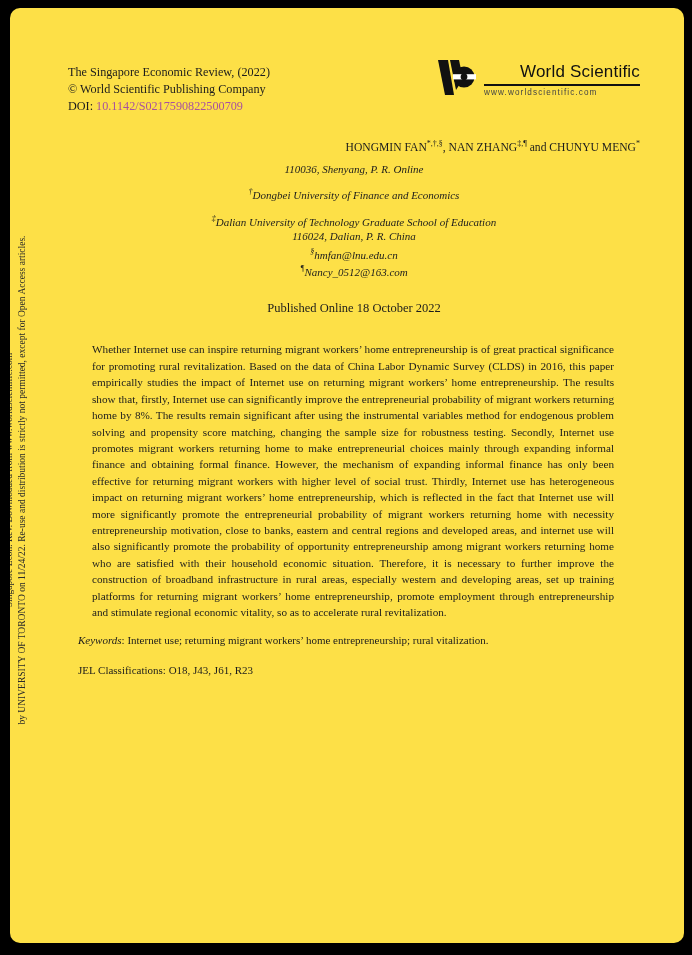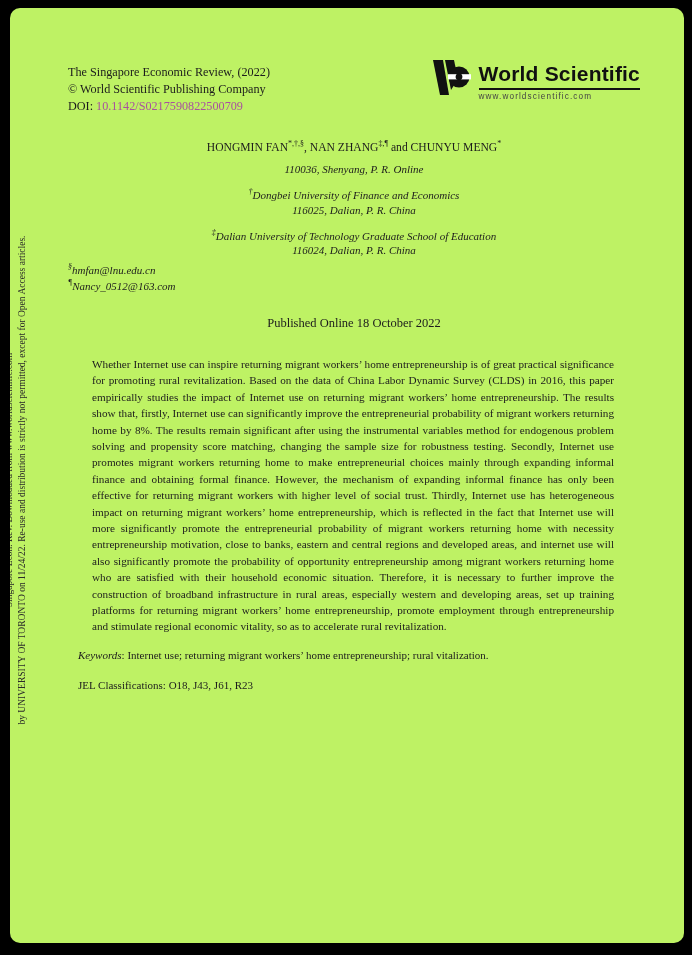--- a/index.html
+++ b/index.html
@@ -4,47 +4,47 @@
 <style>
   html,body{margin:0;padding:0;}
   body{
     width:692px;height:955px;position:relative;overflow:hidden;
     background:#000;
     font-family:"Liberation Serif", serif;
     color:#1c1c1c;
   }
   .page{
     position:absolute;left:10px;top:8px;right:8px;bottom:12px;
-    background:#bef264;border-radius:10px;overflow:hidden;
+    background:#fde047;border-radius:10px;overflow:hidden;
   }
   
   .vertical-notice{
     position:absolute;left:7px;top:472px;width:740px;height:28px;
     transform:translate(-50%,-50%) rotate(-90deg);
     text-align:center;font-size:9.5px;line-height:13px;color:#2a2a2a;
     white-space:nowrap;
   }
   .content{position:relative;padding:0 44px 0 58px;}
   .header-row{display:flex;justify-content:space-between;align-items:flex-start;margin-top:56px;}
   .meta{font-size:12.2px;line-height:17px;}
   .doi-link{color:#a9519e;text-decoration:none;cursor:pointer;}
   .logo{display:flex;align-items:flex-start;gap:6px;margin-top:-6px;}
   .logo-text{font-family:"Liberation Sans", sans-serif;padding-top:4px;}
-  .logo-name{font-size:21px;font-weight:bold;color:#111;letter-spacing:.2px;}
+  .logo-name{font-size:17px;font-weight:normal;color:#111;letter-spacing:.2px;margin-left:36px;}
   .logo-rule{border-top:2px solid #111;margin:2px 0 2px 0;}
   .logo-url{font-size:8.2px;letter-spacing:1.1px;color:#444;}
   .title{
     font-size:14.5px;font-weight:bold;text-align:center;line-height:22px;
     max-width:512px;margin:62px auto 0 auto;letter-spacing:.2px;
   }
-  .authors{text-align:center;font-size:11.6px;margin-top:24px;}
+  .authors{text-align:right;font-size:11.6px;margin-top:24px;}
   .authors sup,.affil sup,.email-line sup,.footnote sup{font-size:8px;}
   .affil-group{margin-top:8px;}
   .affil{font-style:italic;text-align:center;font-size:11px;line-height:14.5px;margin-bottom:9px;}
-  .email-line{font-style:italic;text-align:left;font-size:11px;line-height:14px;}
+  .email-line{font-style:italic;text-align:center;font-size:11px;line-height:14px;}
   .published{text-align:center;font-size:12.5px;margin-top:23px;}
   .abstract{
     margin:25px 26px 0 24px;font-size:11.2px;line-height:16.4px;
     text-align:justify;
   }
   .keywords{margin:13px 26px 0 10px;font-size:11px;line-height:15px;}
   .keywords .kw-label{font-style:italic;}
   .jel{margin:16px 26px 0 10px;font-size:11px;}
 </style>
 </head>
@@ -83,21 +83,20 @@
 
 
     <div class="authors"><span>HONGMIN FAN</span><sup>*,†,§</sup><span>, </span><span>NAN ZHANG</span><sup>‡,¶</sup><span> and </span><span>CHUNYU MENG</span><sup>*</sup></div>
 
     <div class="affil-group">
       <div class="affil">
         <div>110036, Shenyang, P. R. Online</div>
       </div>
       <div class="affil">
         <div><sup>†</sup><span>Dongbei University of Finance and Economics</span></div>
-        <div>116025, Dalian, P. R. China</div>
       </div>
       <div class="affil" style="margin-bottom:2px;">
         <div><sup>‡</sup><span>Dalian University of Technology Graduate School of Education</span></div>
         <div>116024, Dalian, P. R. China</div>
       </div>
       <div class="email-line"><sup>§</sup><span>hmfan@lnu.edu.cn</span></div>
       <div class="email-line"><sup>¶</sup><span>Nancy_0512@163.com</span></div>
     </div>
 
     <div class="published">Published Online 18 October 2022</div>

